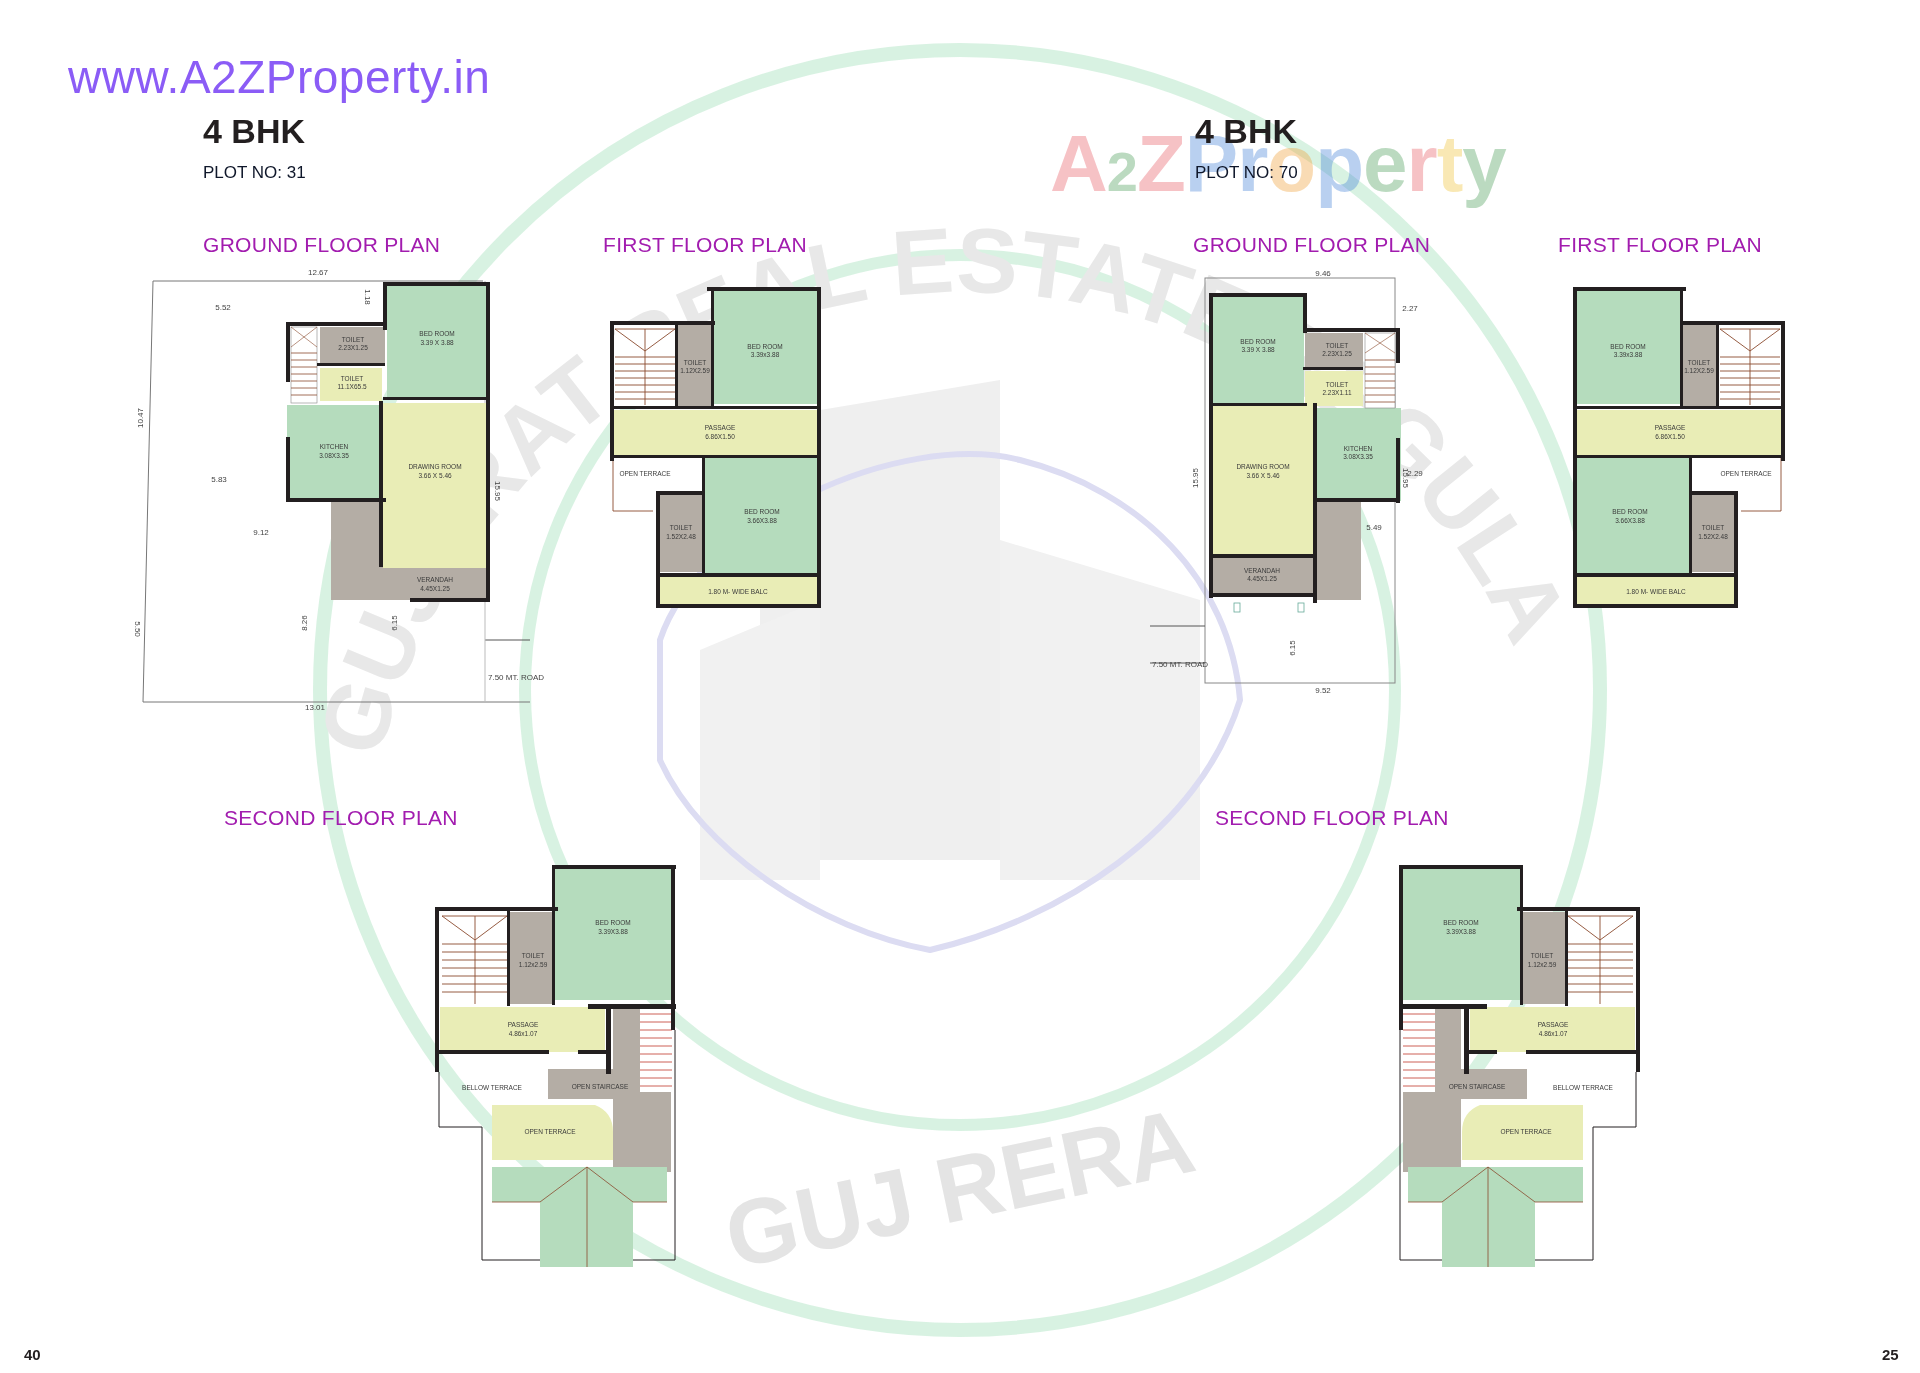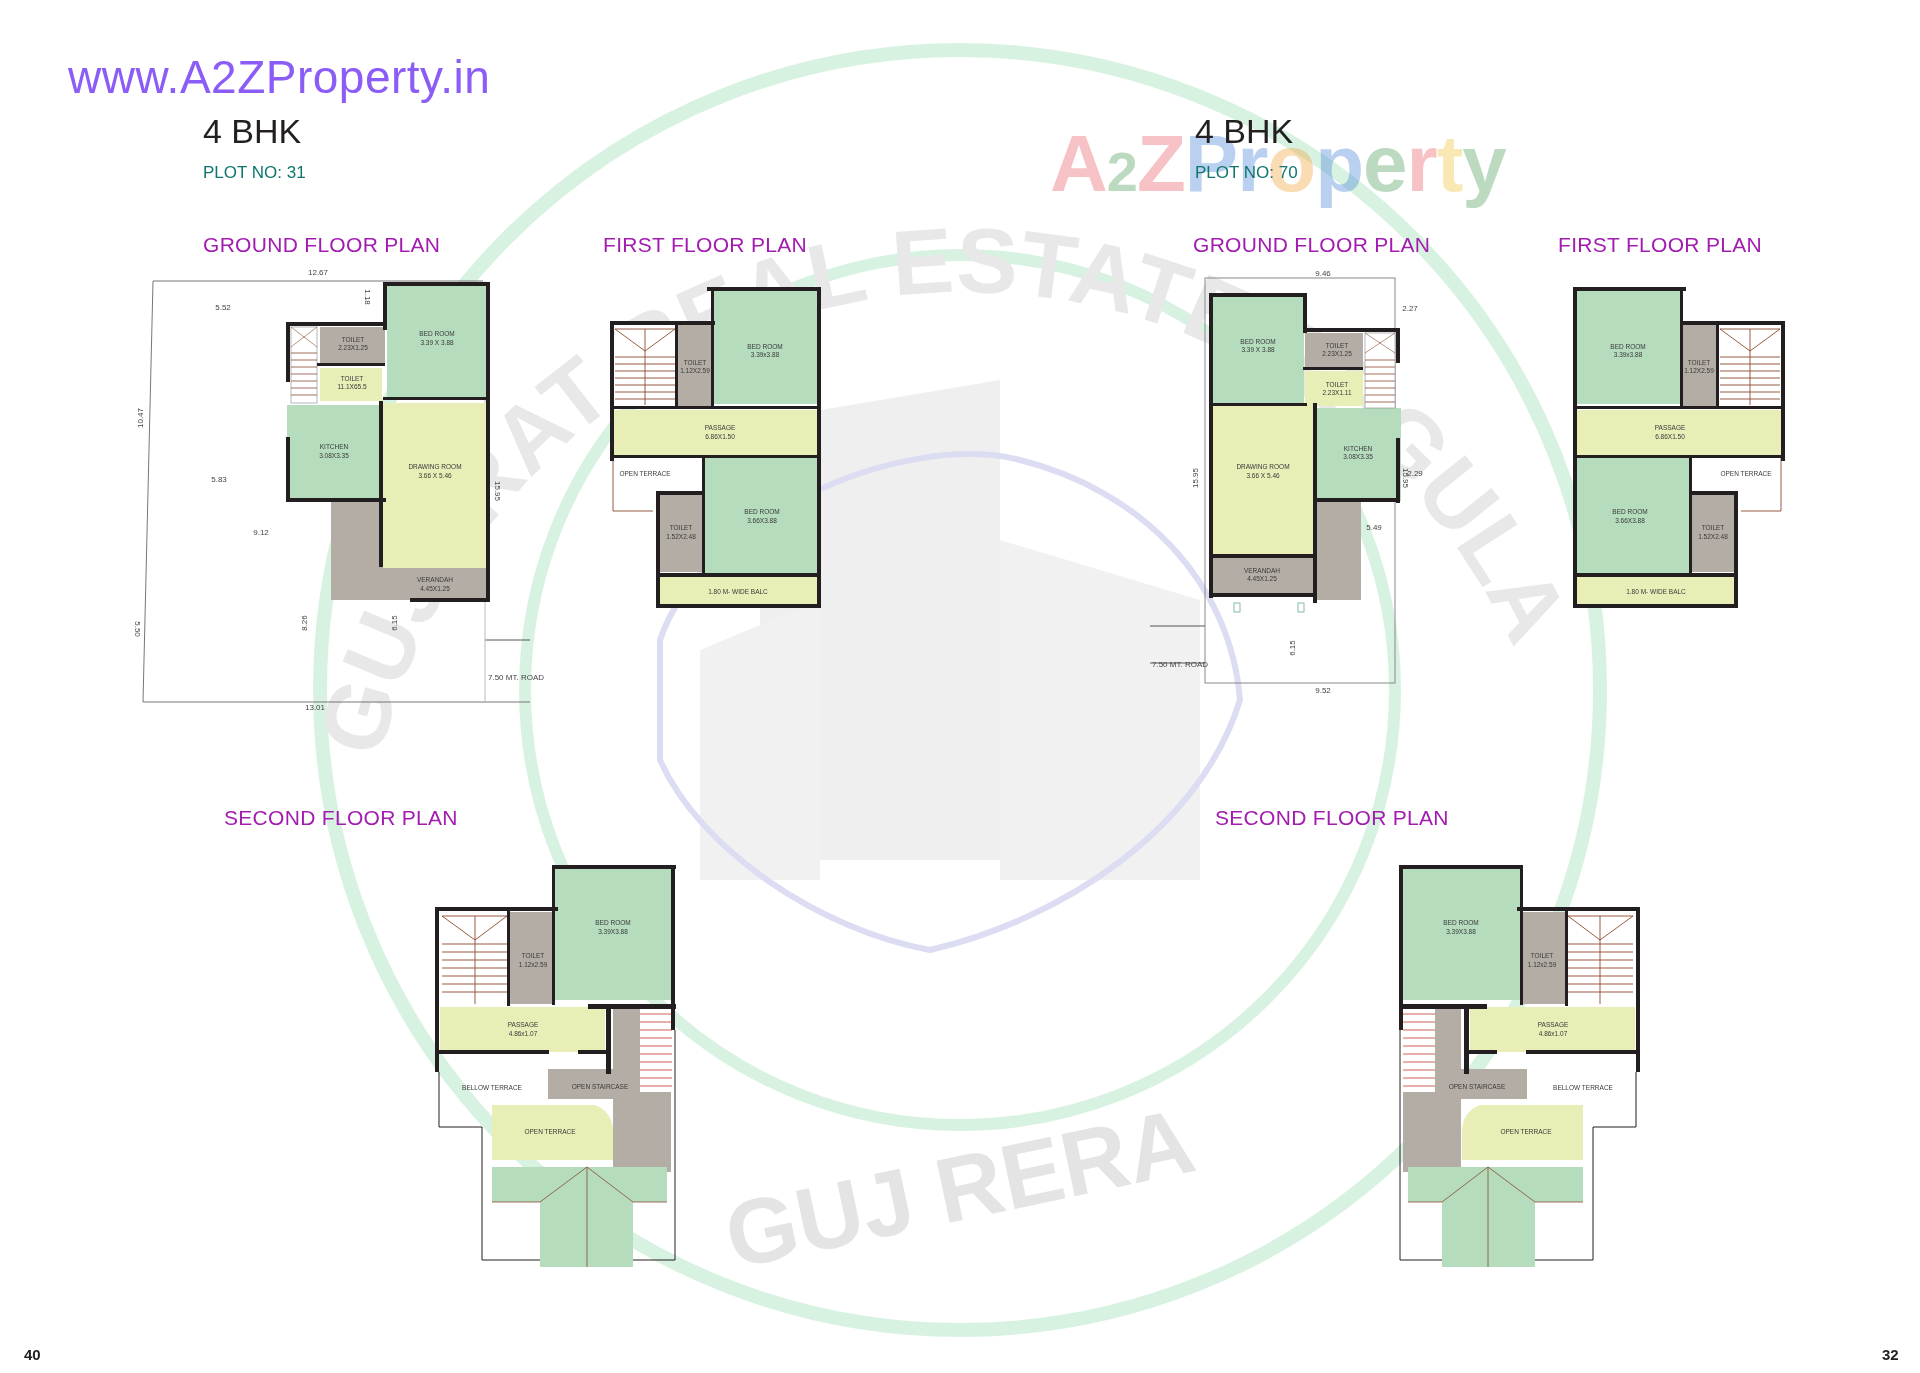--- a/index.html
+++ b/index.html
@@ -1,20 +1,20 @@
 <!DOCTYPE html>
 <html><head>
 <meta charset="utf-8">
 <style>
   html,body{margin:0;padding:0;background:#fff;}
   body{width:1920px;height:1373px;position:relative;overflow:hidden;font-family:"Liberation Sans",sans-serif;color:#231f20;}
   .abs{position:absolute;}
   .wm-url{left:68px;top:50px;font-size:46px;color:#8b5cf6;letter-spacing:0.5px;}
-  .bhk{font-size:34px;font-weight:normal;color:#231f20;}
-  .plot{font-size:17px;color:#0f766e;}
+  .bhk{font-size:34px;font-weight:bold;color:#231f20;}
+  .plot{font-size:17px;color:#0f172a;}
   .fp-title{font-size:21px;color:#a21caf;letter-spacing:0.3px;white-space:nowrap;}
   .pageno{font-size:15px;font-weight:bold;color:#231f20;}
   .a2z{left:1043px;top:118px;font-size:80px;font-weight:bold;opacity:0.38;letter-spacing:-1px;white-space:nowrap;margin-left:7px;}
   .plan{position:absolute;}
   .plan svg{display:block;}
   .rl{font-family:"Liberation Sans",sans-serif;fill:#3a3a3a;text-anchor:middle;}
   .dim{font-family:"Liberation Sans",sans-serif;fill:#444;font-size:8px;text-anchor:middle;}
 </style>
 </head>
 <body>
@@ -46,21 +46,21 @@
 <div class="abs fp-title" style="left:203px;top:233px">GROUND FLOOR PLAN</div>
 <div class="abs fp-title" style="left:603px;top:233px">FIRST FLOOR PLAN</div>
 <div class="abs fp-title" style="left:224px;top:806px">SECOND FLOOR PLAN</div>
 <div class="abs pageno" style="left:24px;top:1346px">40</div>
 
 <div class="abs bhk" style="left:1195px;top:112px">4 BHK</div>
 <div class="abs plot" style="left:1195px;top:163px">PLOT NO: 70</div>
 <div class="abs fp-title" style="left:1193px;top:233px">GROUND FLOOR PLAN</div>
 <div class="abs fp-title" style="left:1558px;top:233px">FIRST FLOOR PLAN</div>
 <div class="abs fp-title" style="left:1215px;top:806px">SECOND FLOOR PLAN</div>
-<div class="abs pageno" style="left:1882px;top:1346px">32</div>
+<div class="abs pageno" style="left:1882px;top:1346px">25</div>
 
 <div class="plan" style="left:125px;top:265px">
 <svg width="420" height="450">
   <polyline points="28,16 358,16" stroke="#777" fill="none" stroke-width="1"></polyline>
   <polyline points="28,16 18,437 405,437" stroke="#777" fill="none" stroke-width="1"></polyline>
   <polyline points="360,375 405,375" stroke="#555" fill="none" stroke-width="1"></polyline>
   <line x1="360" y1="16" x2="360" y2="437" stroke="#bbb" stroke-width="1"></line>
 
   <rect x="262" y="17" width="100" height="115" fill="#b5dcbd"></rect>
   <rect x="195" y="62" width="65" height="36" fill="#b4ada5"></rect>

